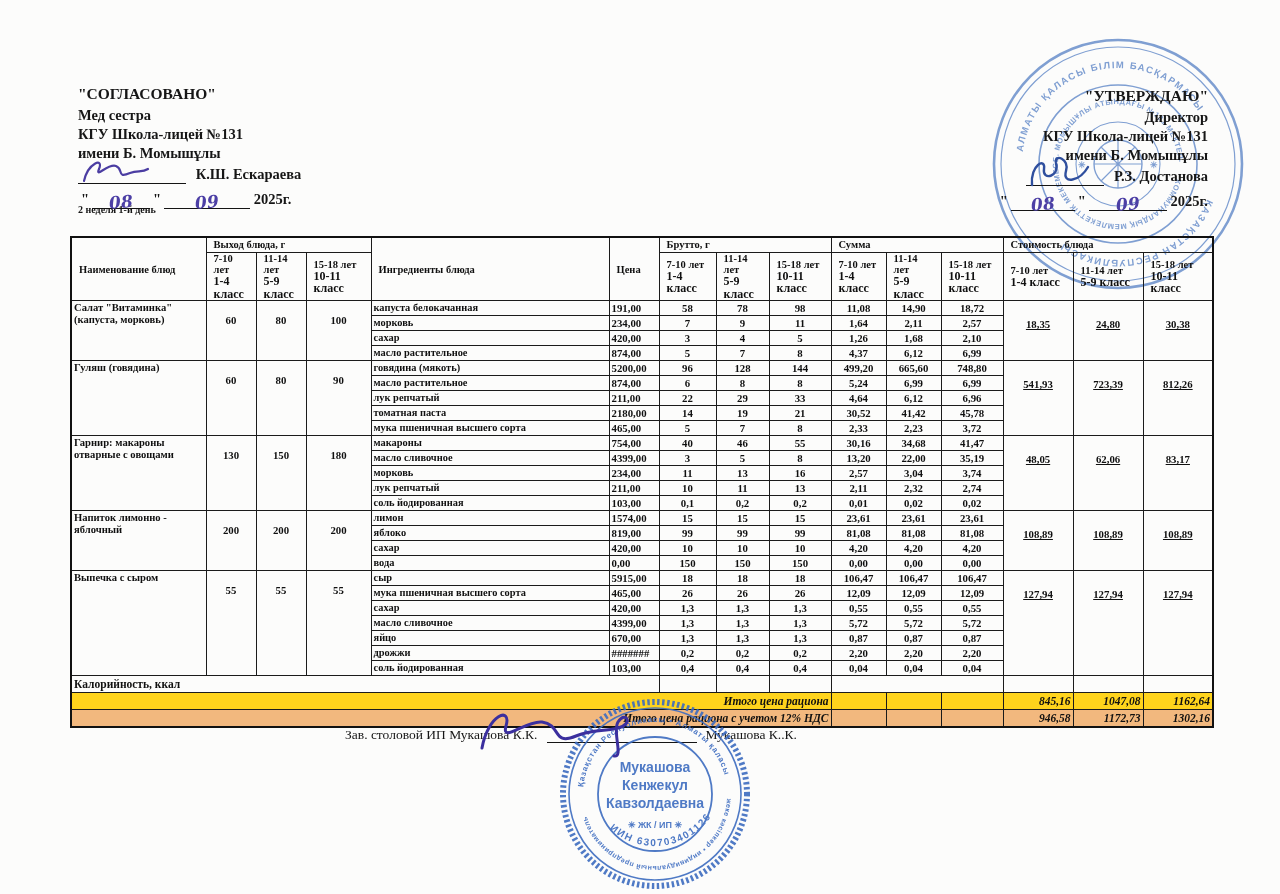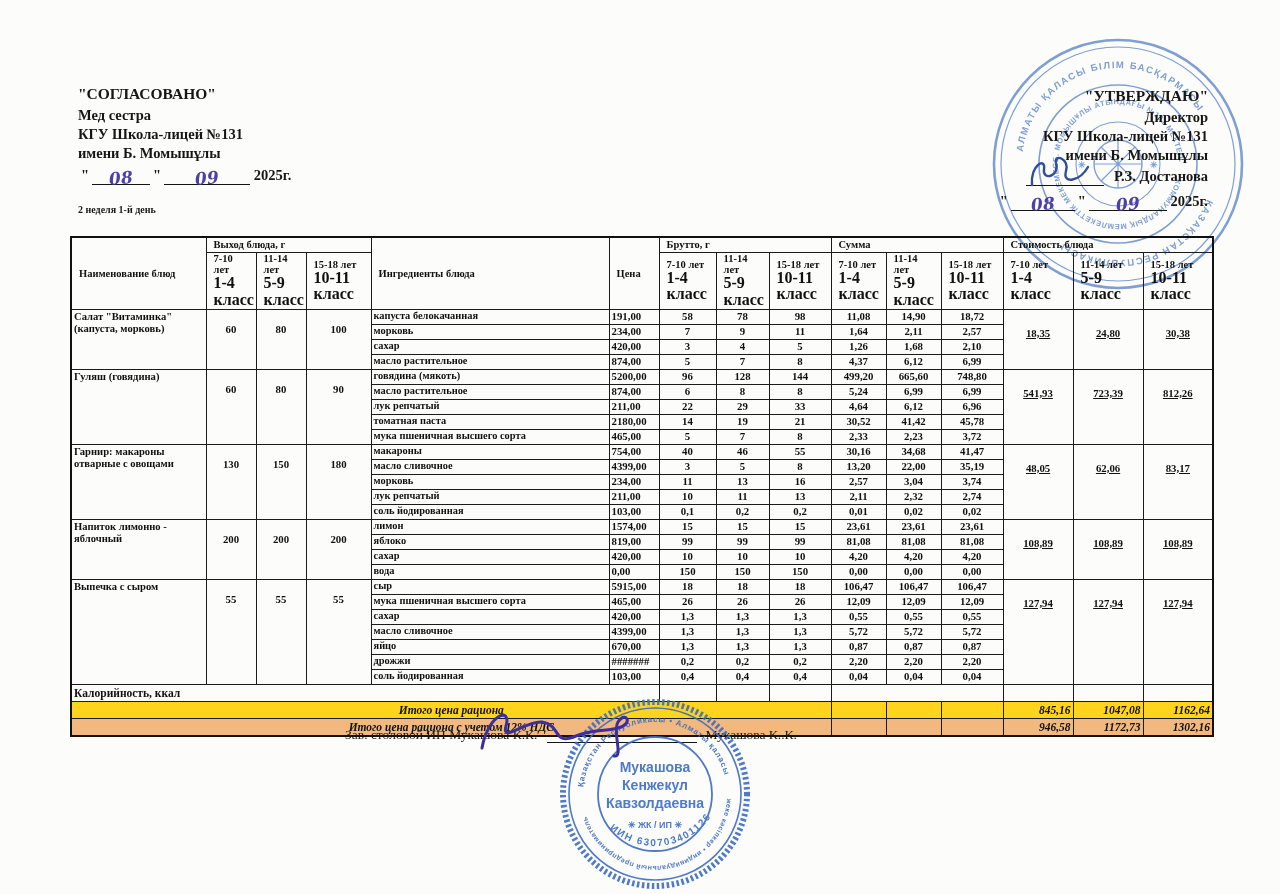--- a/index.html
+++ b/index.html
@@ -23,31 +23,31 @@
   .ink{font-family:"DejaVu Serif",serif;font-style:italic;font-weight:bold;font-size:17px;color:#4c3fa5;display:inline-block;transform:rotate(-5deg) translateY(1px);}
   .scrib{position:absolute;left:0;top:-14px;pointer-events:none;}
 
   .week{position:absolute;left:78px;top:204px;font-weight:bold;font-size:10px;z-index:2;}
 
   
   .tblwrap{position:absolute;left:70px;top:236px;z-index:2;}
   table{border-collapse:collapse;table-layout:fixed;width:1142px;font-family:"Liberation Serif",serif;font-weight:bold;color:#101010;border:2px solid #111;}
   td,th{border:1px solid #1b1b1b;padding:0 2px;height:14px;line-height:1.05;overflow:hidden;font-weight:bold;}
   th{font-size:10.5px;text-align:left;vertical-align:middle;padding:0 7px;}
-  th .b{font-size:16px;}
+  th .b{font-size:12px;}
   td{font-size:10.8px;}
   .c-name{text-align:left;vertical-align:top;font-size:10.6px;line-height:1.15;padding-top:1px;}
   .c-out{text-align:center;vertical-align:top;padding-top:14px;}
   .c-ing{text-align:left;font-size:10.4px;white-space:nowrap;}
   .c-price{text-align:left;}
   .c-num{text-align:center;}
   .c-cost{text-align:center;vertical-align:top;padding-top:18px;text-decoration:underline;}
   .kcal td{font-size:11.5px;height:16px;text-align:left;margin-top:48px;}
   .total-row td{font-style:italic;font-size:11.5px;height:16px;}
-  .total-label{text-align:center;margin-top:32px;}
+  .total-label{text-align:right;margin-top:32px;}
   .total-val{text-align:right;}
 
   
   .footrow{position:absolute;left:345px;top:727px;font-size:13.5px;white-space:nowrap;z-index:3;}
   .footline{display:inline-block;width:150px;border-bottom:1.4px solid #141414;height:14px;vertical-align:bottom;margin:0 8px 0 10px;}
 
   
   .stamp{position:absolute;pointer-events:none;}
   .stamp-top{left:986px;top:32px;width:264px;height:264px;z-index:1;opacity:.85;}
   .stamp-bottom{left:552px;top:694px;width:206px;height:200px;z-index:4;opacity:.9;}
@@ -81,20 +81,28 @@
       <text font-size="9" x="92" y="136">✳</text>
       <text font-size="9" x="164" y="136">✳</text>
     </g>
   </svg>
 
   <div class="appr left">
     <div class="ttl">"СОГЛАСОВАНО"</div>
     <div class="ln">Мед сестра</div>
     <div class="ln">КГУ Школа-лицей №131</div>
     <div class="ln">имени Б. Момышұлы</div>
+    <div class="sigrow">
+      <span class="sigline">
+        <svg class="scrib" width="90" height="34" viewBox="0 0 90 34">
+          <path d="M6,28 C10,10 26,4 21,16 C17,26 30,10 38,13 C46,16 38,26 52,20 C60,17 64,20 70,16" fill="none" stroke="#4b3da2" stroke-width="2.2" stroke-linecap="round"></path>
+        </svg>
+      </span>
+      <span class="signer">К.Ш. Ескараева</span>
+    </div>
     <div class="daterow">
       <span class="q">"</span><span class="dline w55"><span class="ink">08</span></span><span class="q">"</span><span class="dline w80"><span class="ink">09</span></span>
       <span class="yr">2025г.</span>
     </div>
   </div>
 
   <div class="appr right">
     <div class="ttl">"УТВЕРЖДАЮ"</div>
     <div class="ln">Директор</div>
     <div class="ln">КГУ Школа-лицей №131</div>

